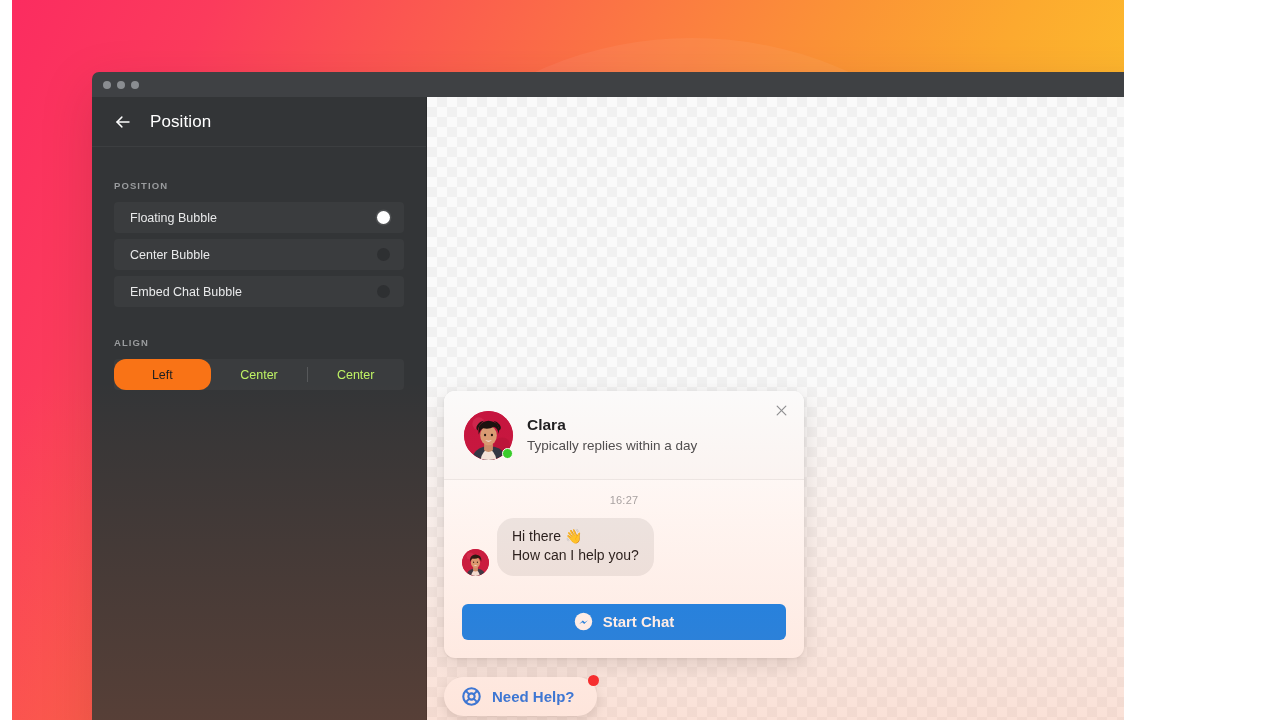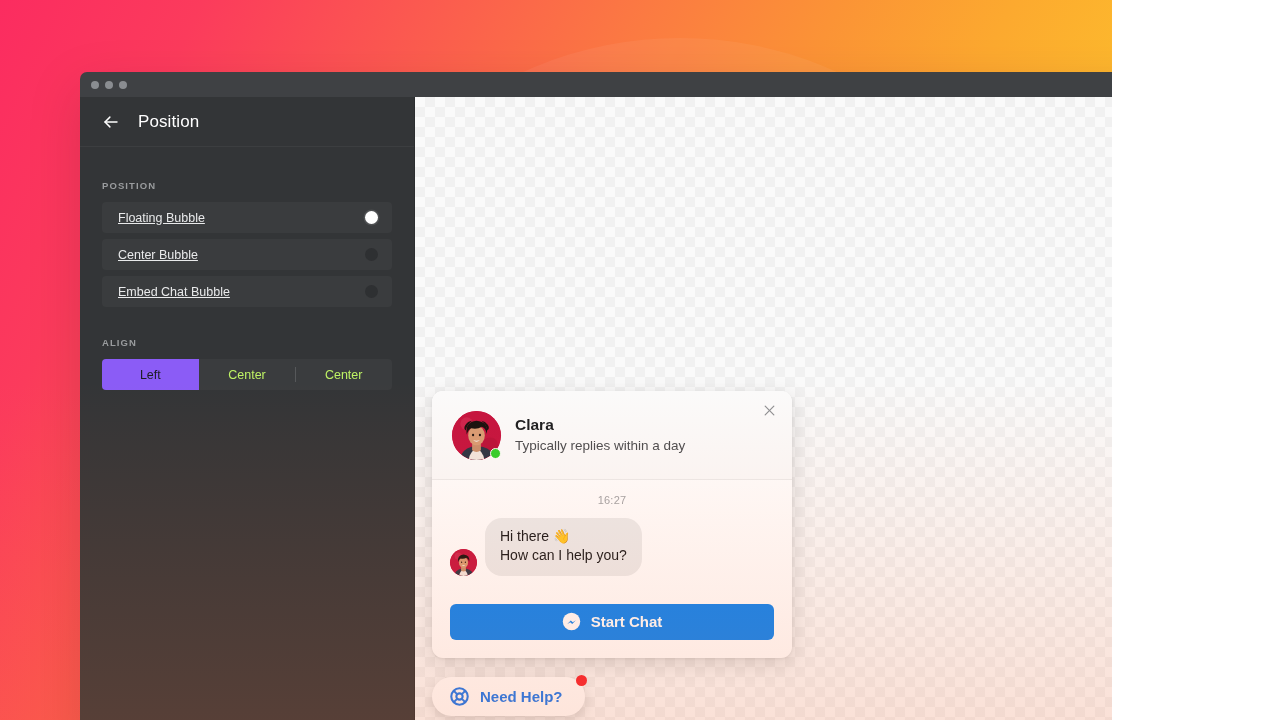--- a/index.html
+++ b/index.html
@@ -20,20 +20,21 @@
       linear-gradient(115deg,
         #fb2c60 0%,
         #fb3b5c 14%,
         #fb5b4f 30%,
         #fb7a42 45%,
         #fb9336 58%,
         #fca92f 70%,
         #fdbf2c 84%,
         #fed134 100%);
     overflow: hidden;
+    margin-left: 12px;
   }
   
   .stage::before {
     content: "";
     position: absolute;
     left: 300px;
     top: 38px;
     width: 760px;
     height: 760px;
     border-radius: 50%;
@@ -133,21 +134,20 @@
     display: flex;
     align-items: center;
     justify-content: space-between;
     padding: 0 14px 0 16px;
     margin-bottom: 6px;
     cursor: pointer;
   }
   .option-label {
     color: #e9eaeb;
     font-size: 12.5px;
-    text-decoration: underline;
   }
   .radio {
     width: 13px; height: 13px;
     border-radius: 50%;
     background: #2e3032;
     flex: 0 0 13px;
   }
   .radio.on {
     background: #ffffff;
     box-shadow: 0 0 0 1.5px #4d4f51;
@@ -169,23 +169,23 @@
     flex: 1 1 0;
     display: flex;
     align-items: center;
     justify-content: center;
     font-size: 12.5px;
     color: #bef264;
     cursor: pointer;
     position: relative;
   }
   .seg.active {
-    background: #8b5cf6;
+    background: #f97316;
     color: #1d1f21;
-    border-radius: 0;
+    border-radius: 12px;
     font-weight: 400;
   }
   .seg.divided::before {
     content: "";
     position: absolute;
     left: 0;
     top: 8px;
     bottom: 8px;
     width: 1px;
     background: #56585a;

